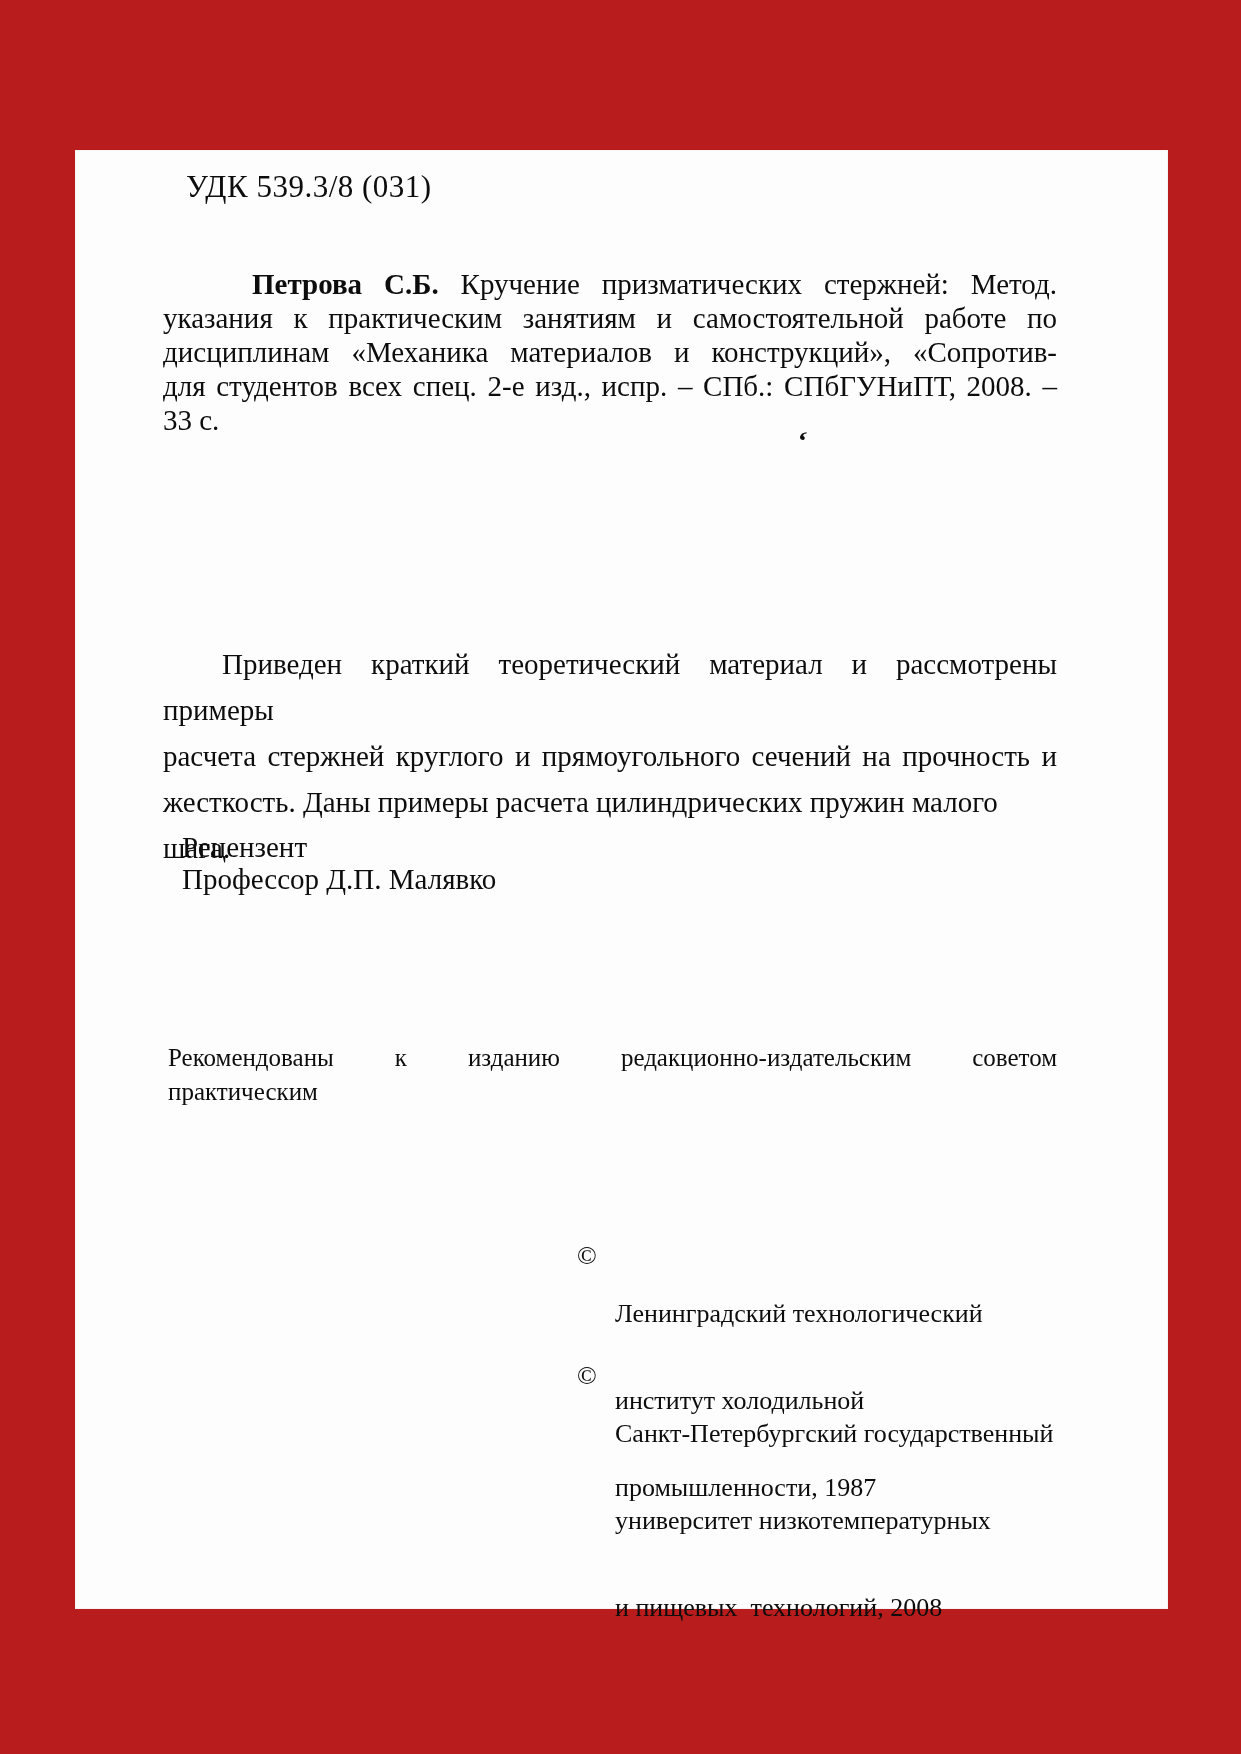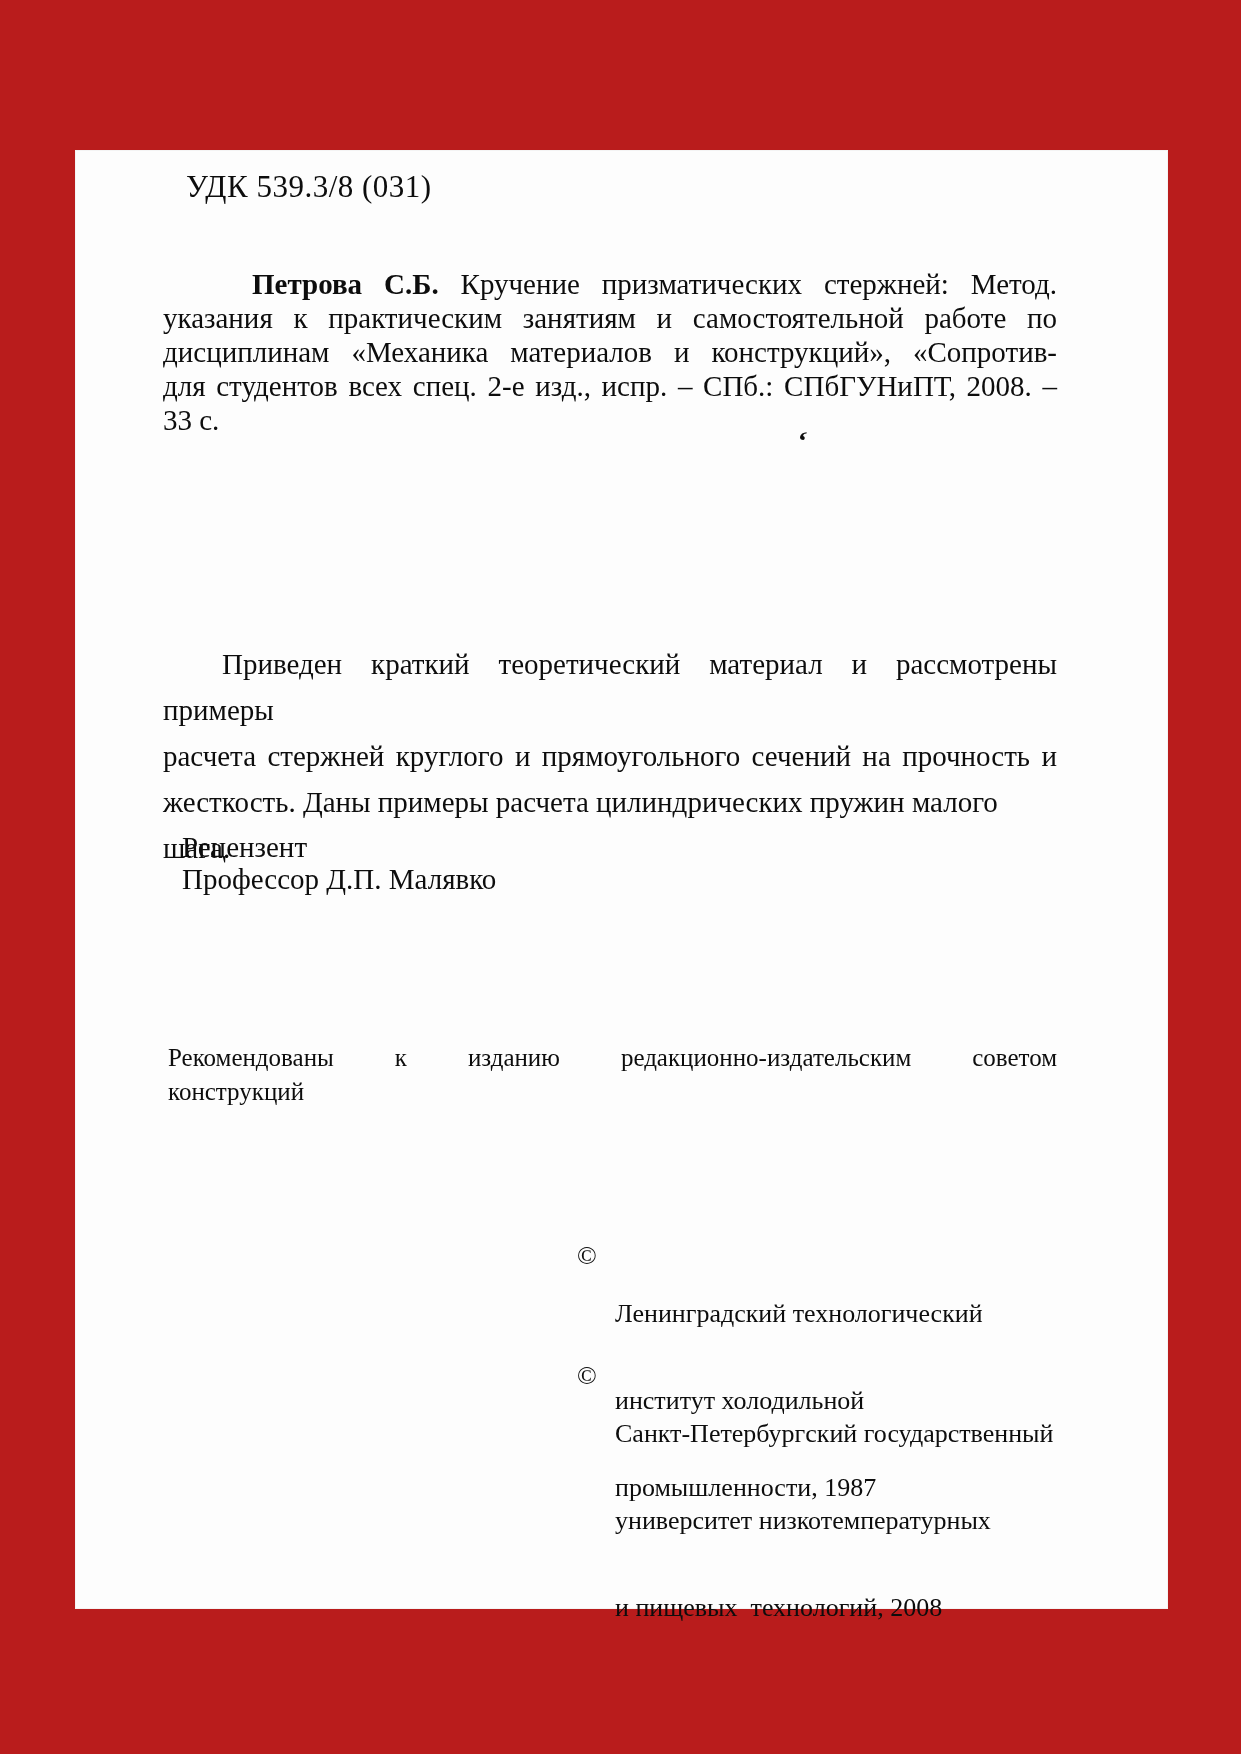--- a/index.html
+++ b/index.html
@@ -66,21 +66,21 @@
     <div>жесткость. Даны примеры расчета цилиндрических пружин малого шага.</div>
   </div>
 
   <div class="blk reviewer">
     <div>Рецензент</div>
     <div>Профессор Д.П. Малявко</div>
   </div>
 
   <div class="blk recommended">
     <div class="jline">Рекомендованы к изданию редакционно-издательским советом</div>
-    <div>конструкций</div>
+    <div>практическим</div>
   </div>
 
   <div class="blk copyright copy1">
     <div class="c-sym">©</div>
     <div class="c-lines">
       <div>Ленинградский технологический</div>
       <div>институт холодильной</div>
       <div>промышленности, 1987</div>
     </div>
   </div>

